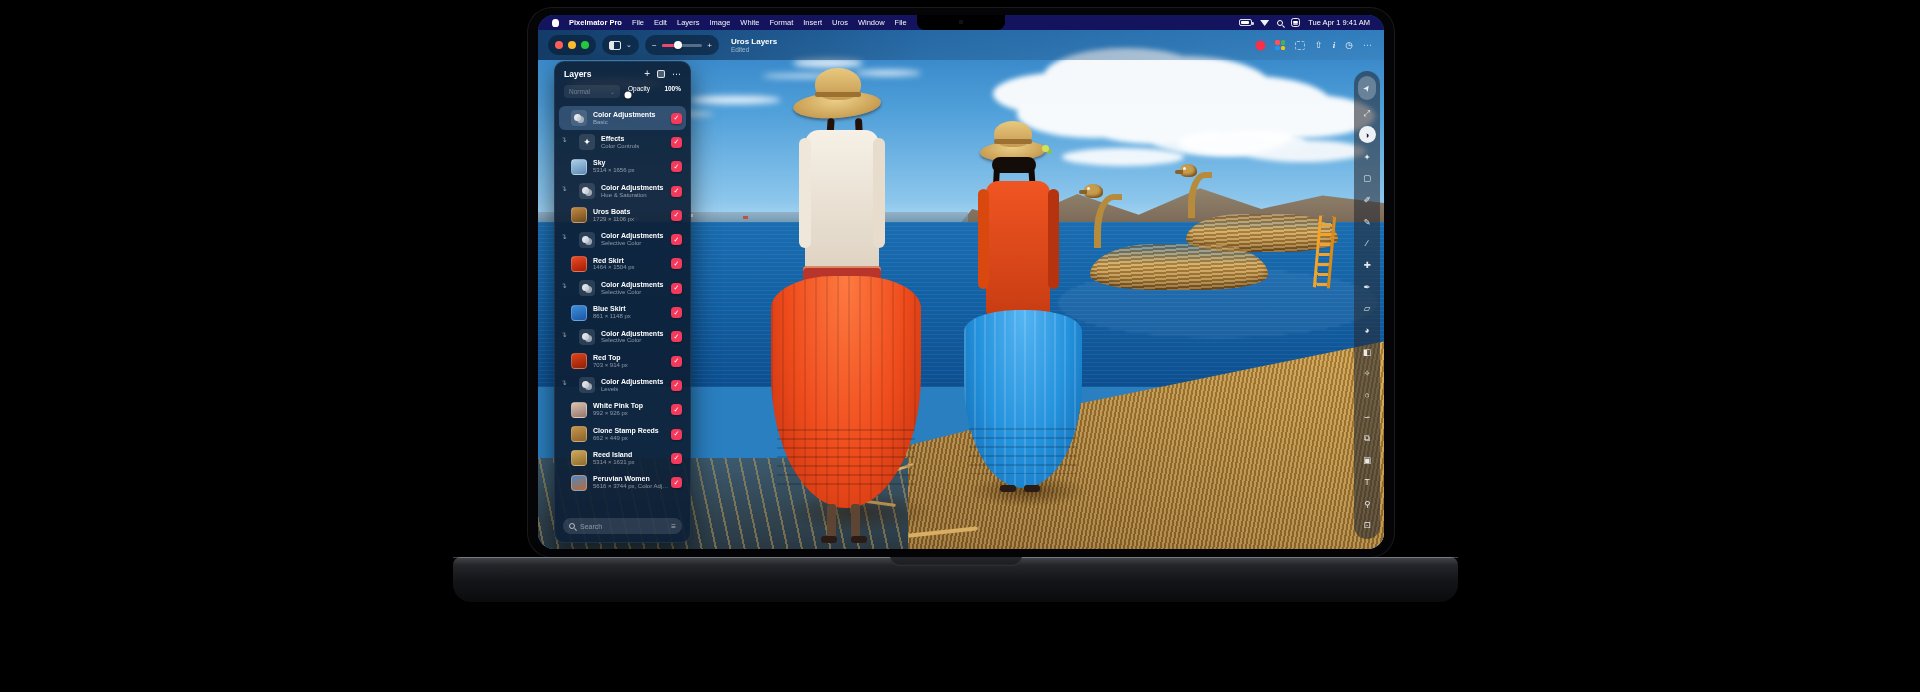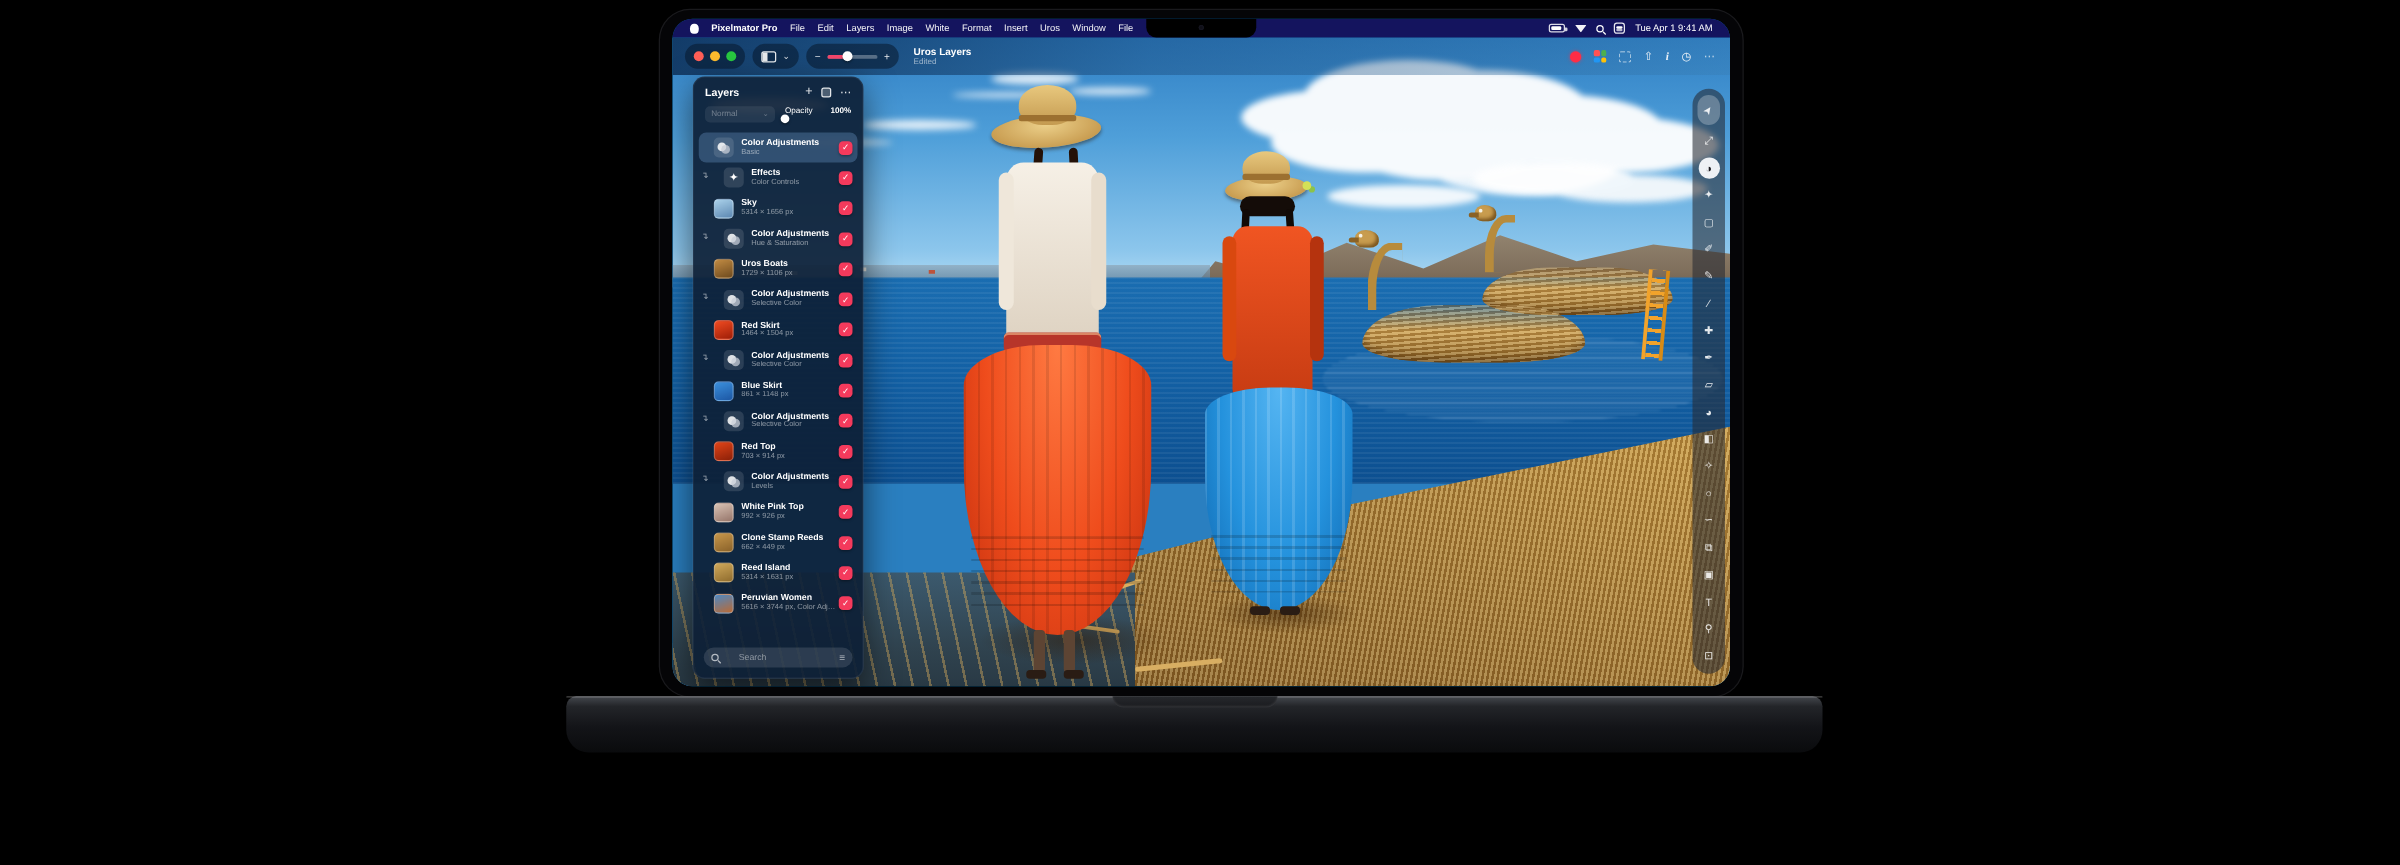--- a/index.html
+++ b/index.html
@@ -177,21 +177,21 @@
   .licon.adj::after { content:""; position:absolute; left:6px; top:6px; width:7px; height:7px; border-radius:50%; background:rgba(200,205,215,.75); }
   .licon.fx { background:rgba(255,255,255,.12); color:#fff; font-size:9px; display:flex; align-items:center; justify-content:center; }
   .licon.img { border:1px solid rgba(255,255,255,.25); }
   .licon.ind { margin-left:8px; }
   .ltext { margin-left:6px; flex:1; min-width:0; line-height:1.12; }
   .lname { font-size:7px; font-weight:bold; white-space:nowrap; overflow:hidden; text-overflow:ellipsis; }
   .ldet { font-size:6px; color:rgba(255,255,255,.5); white-space:nowrap; overflow:hidden; text-overflow:ellipsis; }
   .lcheck { flex:none; width:11px; height:11px; border-radius:3.5px; background:#f43a5c;
     color:#fff; font-size:7px; display:flex; align-items:center; justify-content:center; box-shadow:0 1px 2px rgba(0,0,0,.35); }
   .lp-search { margin:5px 8px 8px; height:16px; border-radius:8px; background:rgba(255,255,255,.12);
-    display:flex; align-items:center; padding:0 6px; gap:16px; }
+    display:flex; align-items:center; padding:0 6px; gap:5px; }
   .smag { flex:none; width:6px; height:6px; border:1px solid rgba(255,255,255,.65); border-radius:50%; position:relative; }
   .smag::after { content:""; position:absolute; left:4px; top:4.5px; width:3px; height:1px; background:rgba(255,255,255,.65); transform:rotate(45deg); }
   .sinput { flex:1; min-width:0; background:transparent; border:none; outline:none; color:#fff; font-size:7px;
     font-family:inherit; }
   .sinput::placeholder { color:rgba(255,255,255,.45); }
   .sfilter { flex:none; font-size:8px; color:rgba(255,255,255,.6); }
 
   
   .tools { position:absolute; right:4px; top:56px; bottom:10px; width:26px; z-index:35;
     background:rgba(38,42,50,.58); border-radius:13px; display:flex; flex-direction:column;

